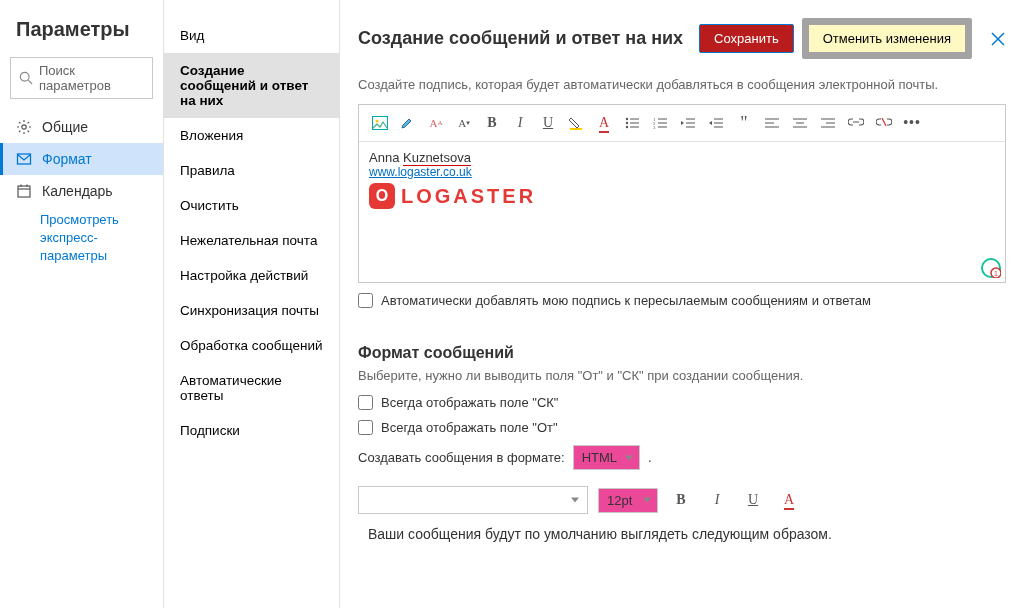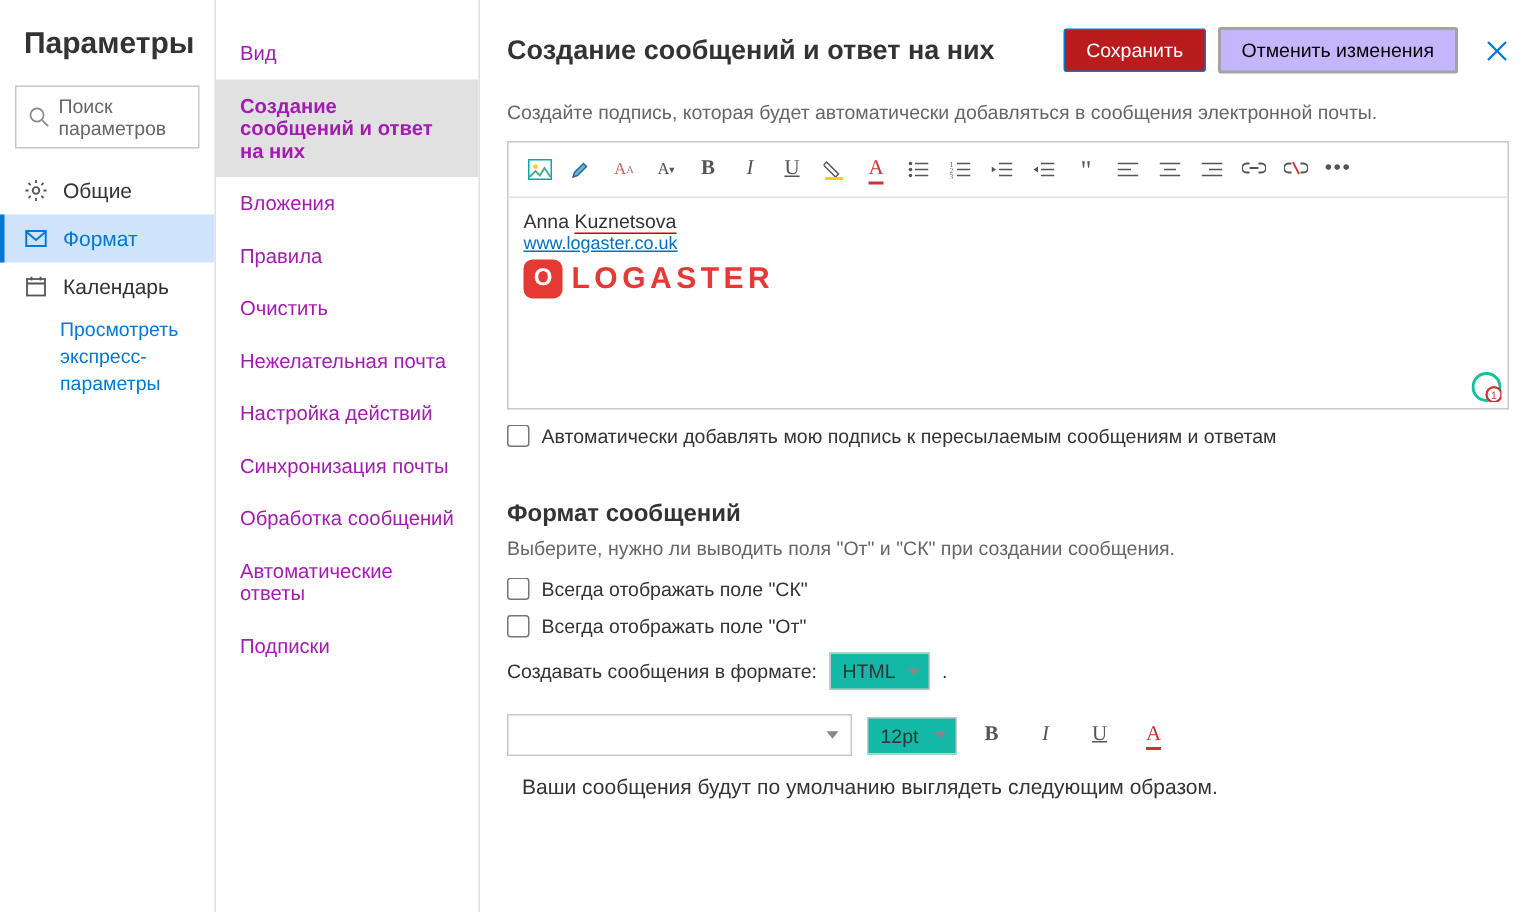--- a/index.html
+++ b/index.html
@@ -1,41 +1,41 @@
 <!DOCTYPE html>
 <html><head>
 <meta charset="utf-8">
 <style>
 * { box-sizing: border-box; margin: 0; padding: 0; }
 body { font-family: "Segoe UI", Arial, sans-serif; font-size: 14px; color: #333; background: #fff; width: 1024px; height: 608px; overflow: hidden; }
 .app { display: flex; height: 100%; }
 
 
-.col1 { width: 144px; border-right: 1px solid #e1e1e1; padding: 18px 0 0 0; }
+.col1 { width: 164px; border-right: 1px solid #e1e1e1; padding: 18px 0 0 0; }
 .col1 h1 { font-size: 20px; font-weight: 600; padding: 0 16px 16px 16px; }
 .search { margin: 0 10px 12px 10px; border: 1px solid #c8c8c8; padding: 5px 8px; display: flex; align-items: center; gap: 6px; color: #666; font-size: 13px; }
 .search svg { flex-shrink: 0; }
 .nav-item { display: flex; align-items: center; gap: 10px; padding: 8px 16px; cursor: pointer; font-size: 14px; }
 .nav-item.active { background: #cfe4fa; color: #0078d4; border-left: 3px solid #0078d4; padding-left: 13px; }
 .nav-item svg { width: 16px; height: 16px; }
 .link-block { padding: 4px 16px 0 40px; }
 .link-block a { color: #0078d4; text-decoration: none; font-size: 13px; line-height: 1.3; }
 
 
 .col2 { width: 176px; border-right: 1px solid #e1e1e1; padding-top: 18px; }
-.col2 .sub { padding: 10px 16px; cursor: pointer; font-size: 13.5px; color: #a21caf; }
+.col2 .sub { padding: 10px 16px; cursor: pointer; font-size: 13.5px; color: #000000; }
 .col2 .sub.active { background: #e1e1e1; font-weight: 600; }
 
 
 .col3 { flex: 1; padding: 18px 18px 0 18px; overflow-y: auto; position: relative; }
 .header { display: flex; align-items: center; gap: 8px; margin-bottom: 18px; }
 .header h2 { font-size: 18px; font-weight: 600; flex: 1; }
 .btn { padding: 6px 14px; font-size: 13px; border-radius: 2px; cursor: pointer; }
 .btn-primary { background: #b91c1c; color: #fff; border: 1px solid #0078d4; }
-.btn-secondary { background: #c4b5fd; border: 2px solid #a3a3a3; }
+.btn-secondary { background: #fef9c3; border: 7px solid #a3a3a3; }
 .close-x { width: 16px; height: 16px; margin-left: 10px; cursor: pointer; color: #0078d4; }
 
 .section-title { font-size: 16px; font-weight: 600; margin-bottom: 6px; }
 .section-desc { font-size: 13px; color: #666; margin-bottom: 12px; }
 
 .editor { border: 1px solid #c8c8c8; }
 .toolbar { display: flex; flex-wrap: nowrap; gap: 2px; padding: 6px 8px; border-bottom: 1px solid #e1e1e1; align-items: center; }
 .tb { width: 26px; height: 24px; display: flex; align-items: center; justify-content: center; color: #555; cursor: pointer; font-size: 14px; font-family: "Times New Roman", serif; }
 .tb.tiny { font-size: 11px; font-family: "Segoe UI"; }
 .tb.under { text-decoration: underline; }
@@ -46,21 +46,21 @@
 .sig-link a { color: #0070c0; }
 .logo { margin-top: 4px; display: flex; align-items: center; gap: 6px; color: #e53935; font-weight: 700; font-size: 20px; letter-spacing: 3px; }
 .logo-badge { width: 26px; height: 26px; background: #e53935; border-radius: 6px; display: flex; align-items: center; justify-content: center; color: #fff; font-weight: 700; font-size: 16px; letter-spacing: 0; }
 .gram { position: absolute; right: 4px; bottom: 4px; }
 
 .chk { display: flex; align-items: center; gap: 8px; margin-top: 10px; font-size: 13px; color: #333; }
 .chk input { width: 15px; height: 15px; }
 
 .sect2 { margin-top: 36px; }
 .inline-sel { display: flex; align-items: center; gap: 8px; font-size: 13px; margin-top: 10px; }
-.sel { border: 1px solid #c8c8c8; padding: 4px 22px 4px 8px; font-size: 13px; position: relative; background: #14b8a6; min-width: 60px; }
+.sel { border: 1px solid #c8c8c8; padding: 4px 22px 4px 8px; font-size: 13px; position: relative; background: #ec4899; min-width: 60px; }
 .sel::after { content: ""; position: absolute; right: 6px; top: 50%; width: 0; height: 0; border-left: 4px solid transparent; border-right: 4px solid transparent; border-top: 5px solid #888; transform: translateY(-50%); }
 .format-row { display: flex; gap: 10px; margin-top: 16px; align-items: center; }
 .big-sel { border: 1px solid #c8c8c8; width: 230px; height: 28px; position: relative; background: #fff; }
 .big-sel::after { content: ""; position: absolute; right: 8px; top: 50%; width: 0; height: 0; border-left: 4px solid transparent; border-right: 4px solid transparent; border-top: 5px solid #888; transform: translateY(-50%); }
 .preview-text { margin-top: 12px; font-size: 14px; padding-left: 10px; }
 </style>
 </head>
 <body>
 
 <div class="app">

